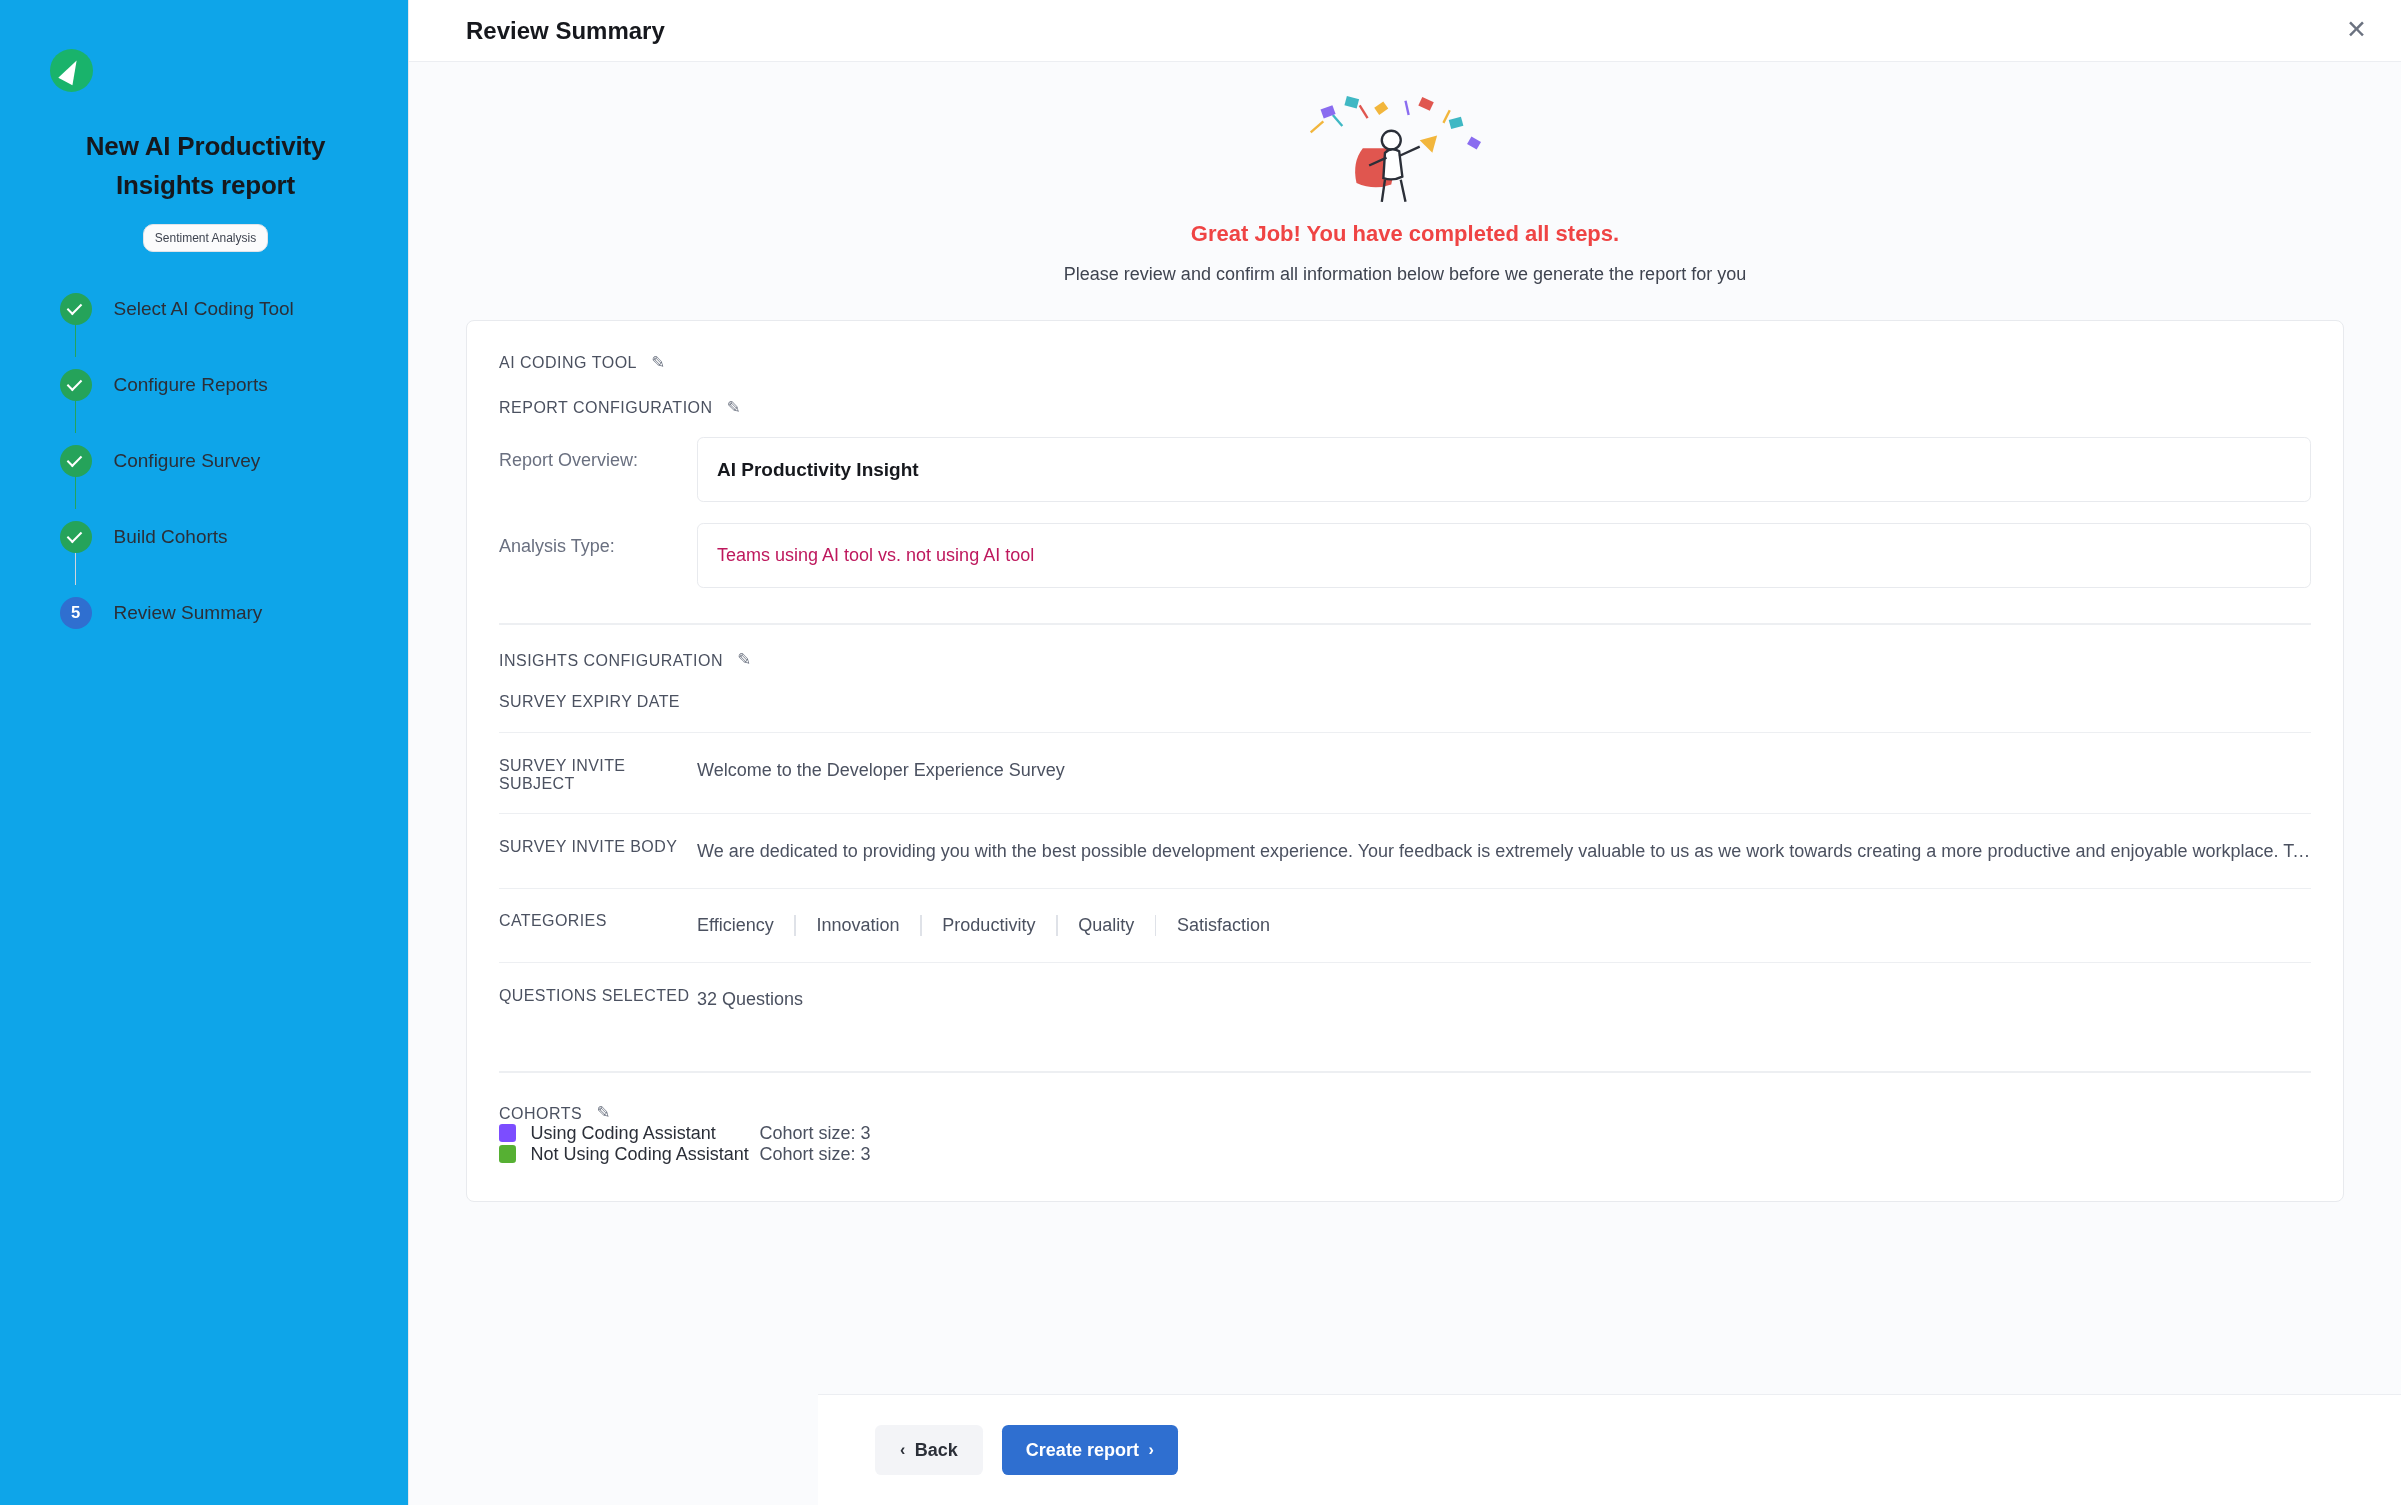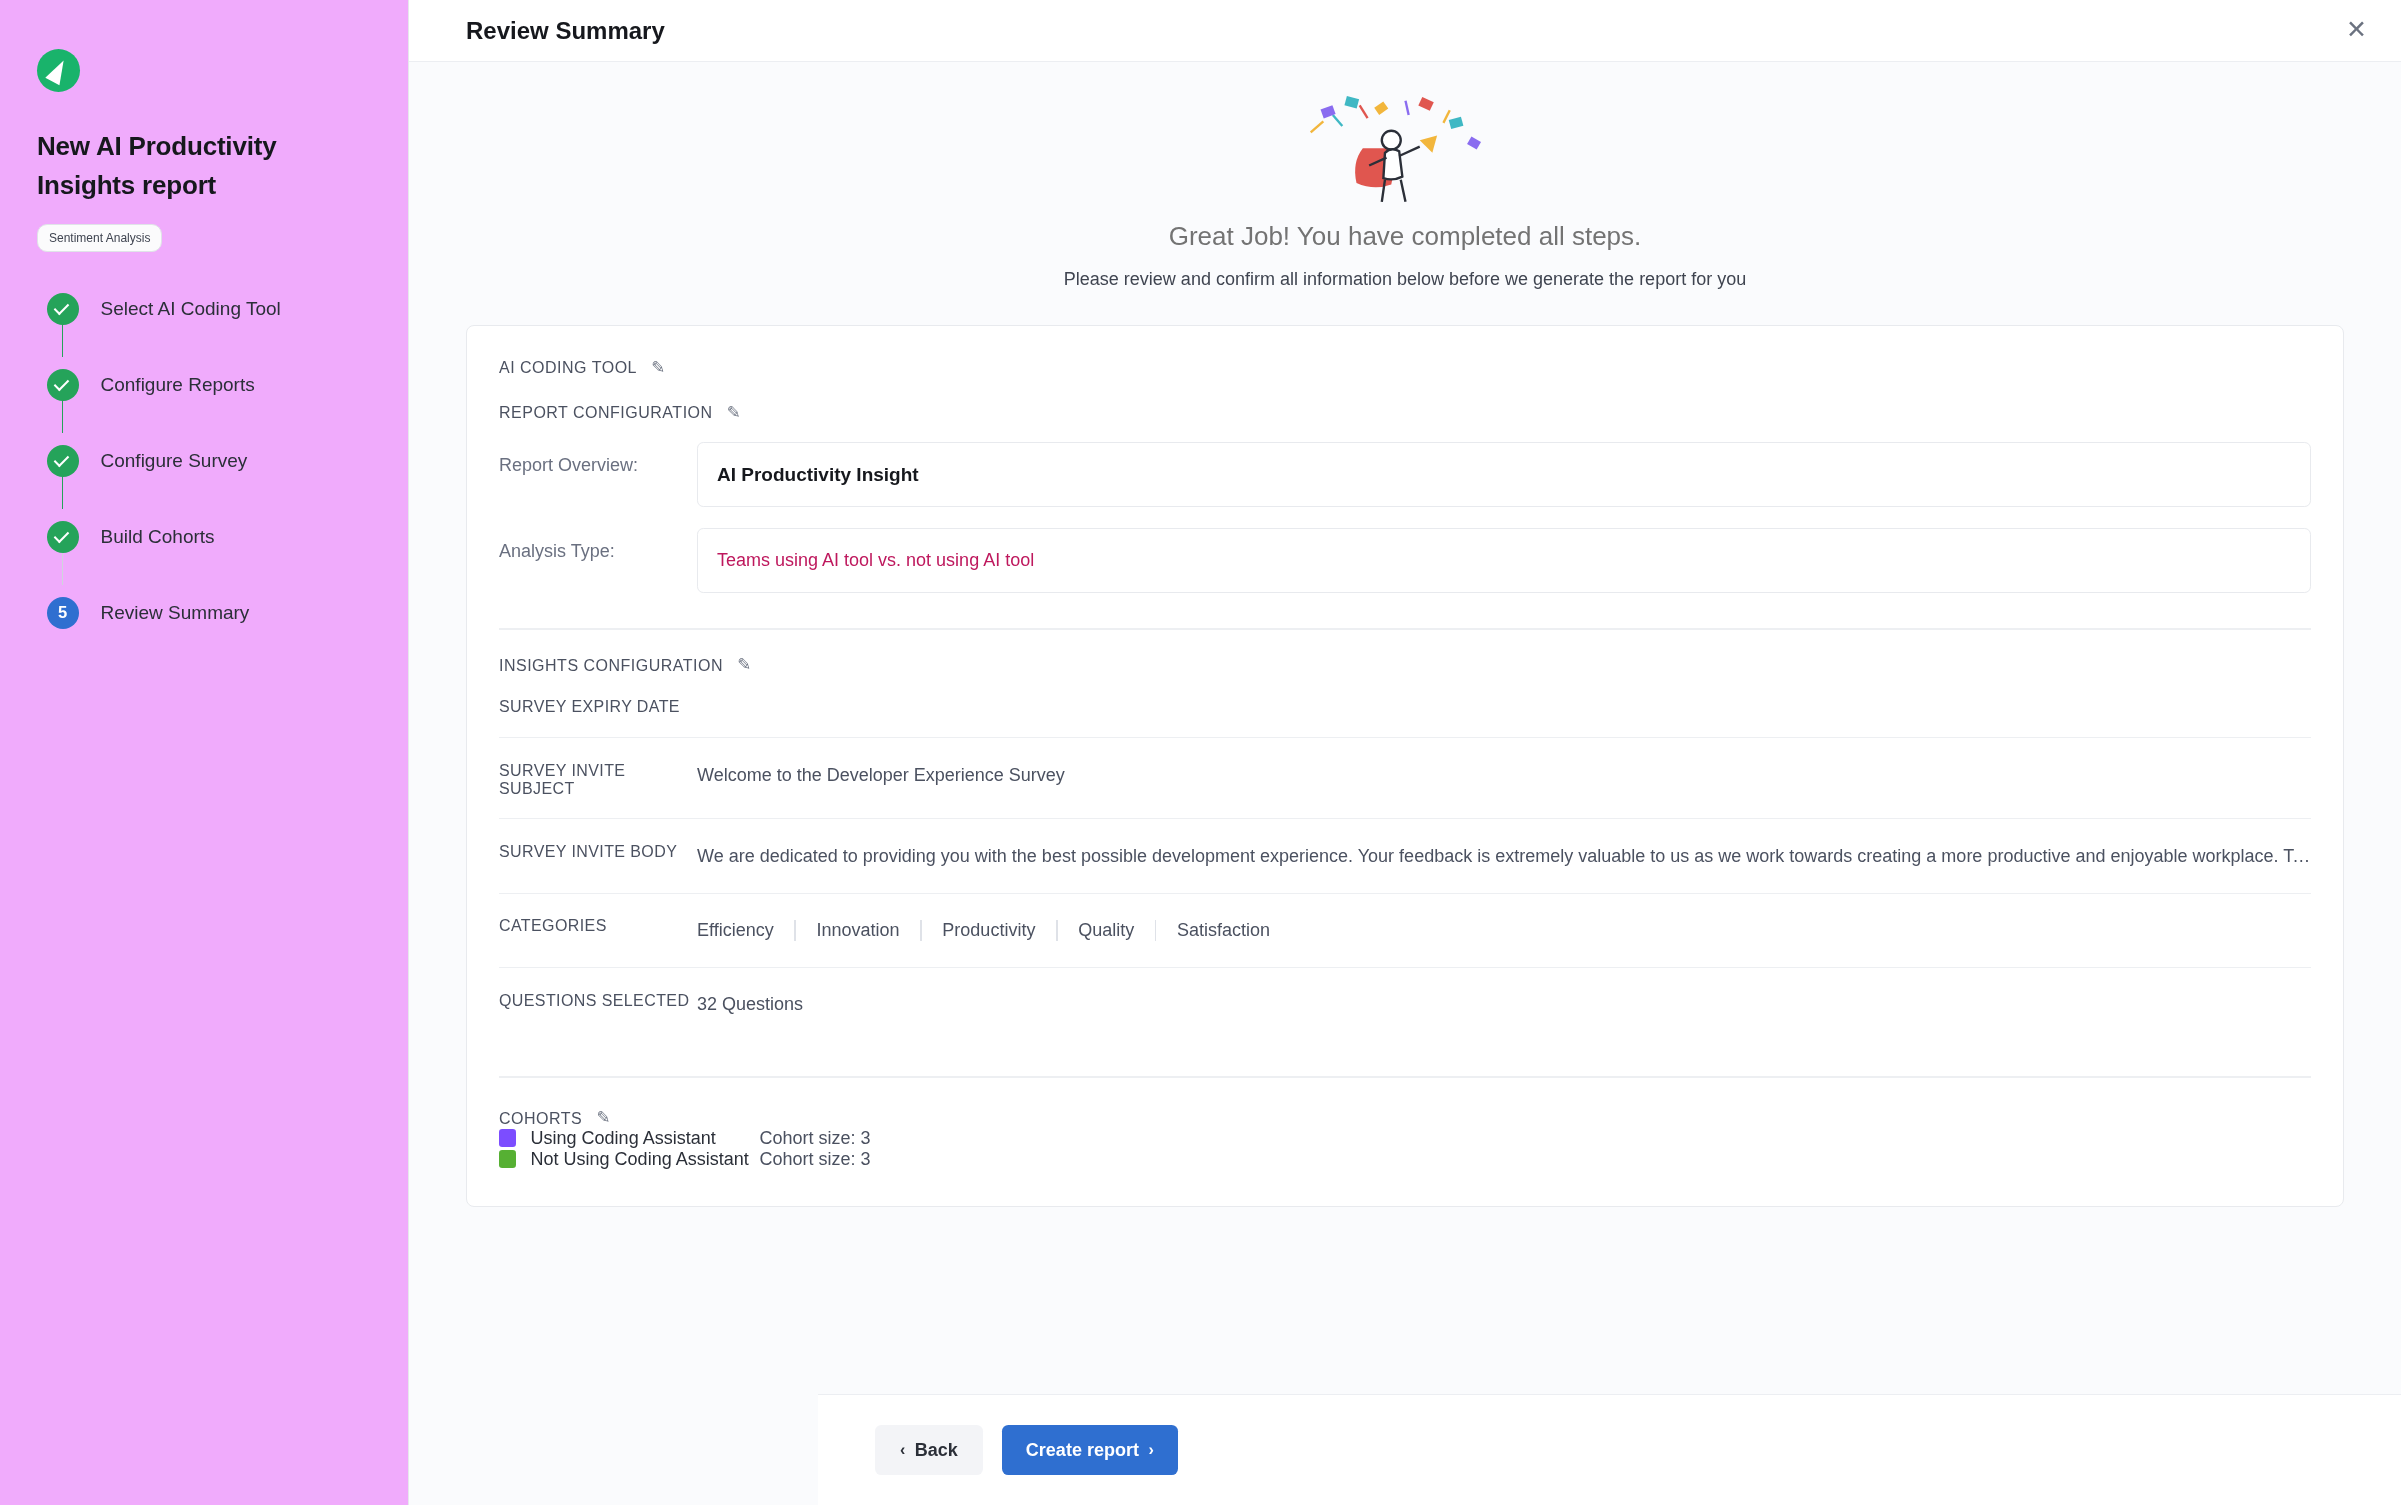--- a/index.html
+++ b/index.html
@@ -15,24 +15,25 @@
     display: flex;
     width: 2401px;
     height: 1505px;
     position: relative;
   }
 
   
   .sidebar {
     width: 409px;
     flex: 0 0 409px;
-    background: #f0abfc;
+    background: #0ea5e9;
     border-right: 1.6px solid #e6e8ec;
-    padding: 49px 47px 0 37px;
-    position: relative;
+    padding: 49px 47px 0 50px;
+    position: relative;
+    text-align: center;
   }
   .logo {
     width: 43px;
     height: 43px;
     border-radius: 50%;
     background: #19b36b;
     position: relative;
     margin-bottom: 35px;
   }
   .logo::after {
@@ -143,23 +144,24 @@
 
   .scroll-area {
     height: calc(1505px - 62px - 111px);
     overflow: hidden;
     padding: 0 57px;
   }
 
   .hero { text-align: center; padding-top: 28.5px; }
   .hero-illu { height: 119px; display: flex; align-items: center; justify-content: center; }
   .hero-title {
-    font-size: 26px;
-    color: #737373;
+    font-size: 22px;
+    color: #ef4444;
     margin-top: 11px;
+    font-weight: bold;
   }
   .hero-sub {
     font-size: 18px;
     color: #3f4450;
     margin-top: 17.4px;
   }
 
   .card {
     margin-top: 35px;
     background: #ffffff;

